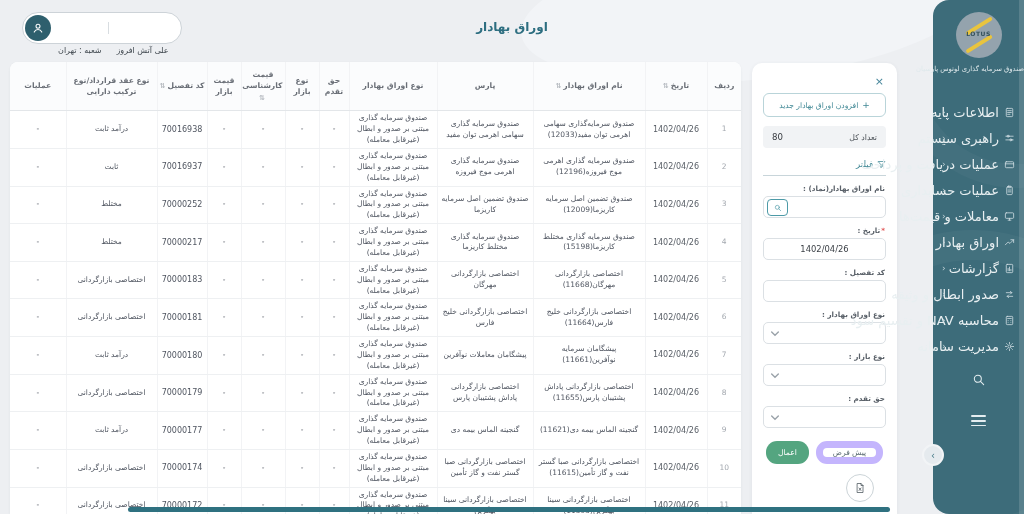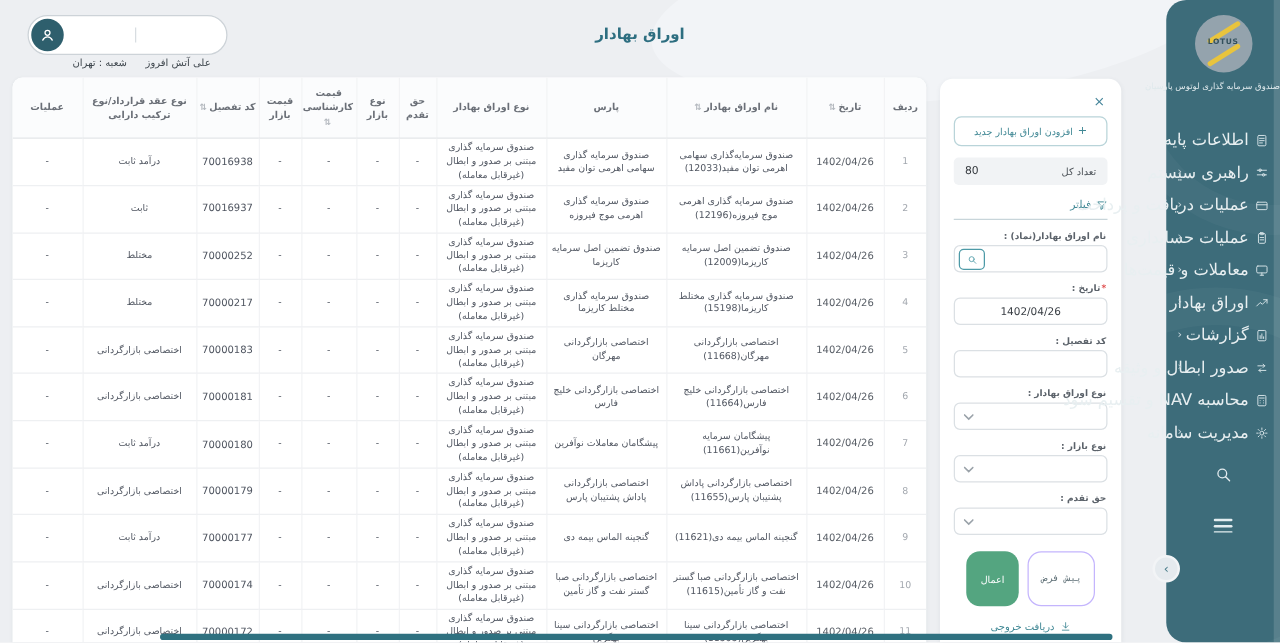--- a/index.html
+++ b/index.html
@@ -48,22 +48,22 @@
   .f-label{display:block;font-size:7.2px;color:#5b626a;margin:8px 1px 3px;text-align:right;font-weight:bold;}
   .req{color:#e05252;margin-left:1px;}
   .inp{position:relative;width:100%;height:22px;border:1px solid #dbe0e4;border-radius:5px;background:#fff;box-sizing:border-box;}
   .inp.date{display:flex;align-items:center;justify-content:center;font-size:8.4px;color:#3a3f45;}
   .inp.date span{direction:ltr;unicode-bidi:embed;}
   .mag-box{position:absolute;left:3px;top:2px;width:19px;height:15px;border:1px solid #4d9aa7;border-radius:4px;
     display:flex;align-items:center;justify-content:center;}
   .mag-box svg{width:8px;height:8px;fill:none;stroke:#4d9aa7;stroke-width:2;stroke-linecap:round;}
   .inp.sel svg{position:absolute;left:7px;top:8px;width:8px;height:6px;fill:none;stroke:#9aa2a9;stroke-width:2;stroke-linecap:round;}
   .btn-row{margin-top:13px;display:flex;justify-content:center;gap:7px;}
-  .btn-default{background:#fff;border:1px solid #c4b5fd;color:#5d6e75;border-radius:11px;padding:16px 10px;
-    font-size:7.6px;font-family:Liberation Mono, monospace;cursor:pointer;}
+  .btn-default{background:#fff;border:7px solid #c4b5fd;color:#5d6e75;border-radius:11px;padding:0 10px;
+    font-size:7.6px;font-family:Liberation Sans, sans-serif;cursor:pointer;}
   .btn-apply{background:#54a580;border:none;color:#fff;border-radius:11px;padding:4px 12px;
     font-size:7.6px;font-family:Liberation Sans, sans-serif;cursor:pointer;}
   .export-row{margin-top:12px;display:flex;align-items:center;justify-content:center;gap:4px;color:#3f8794;
     font-size:8px;border-bottom:1px solid #7fa4ae;padding-bottom:8px;cursor:pointer;}
   .export-row svg{width:9px;height:9px;fill:none;stroke:#3f8794;stroke-width:1.8;stroke-linecap:round;stroke-linejoin:round;}
   .excel-row{margin-top:10px;display:flex;justify-content:flex-start;padding-right:12px;}
   .excel-btn{width:26px;height:26px;border:1px solid #ccd4d8;border-radius:50%;display:flex;align-items:center;
     justify-content:center;cursor:pointer;background:#fff;}
   .excel-btn svg{width:12px;height:12px;fill:none;stroke:#4a545b;stroke-width:1.5;stroke-linecap:round;stroke-linejoin:round;}
   
@@ -356,28 +356,20 @@
     <label class="f-label">حق تقدم :</label>
     <div class="inp sel">
       <svg viewBox="0 0 12 8">
           <polyline points="1,1 6,6 11,1"></polyline>
         </svg>
     </div>
     <div class="btn-row">
       <button class="btn-default">پیش فرض</button>
       <button class="btn-apply">اعمال</button>
     </div>
-    <div class="export-row">
-      <svg viewBox="0 0 24 24">
-          <line x1="12" y1="3" x2="12" y2="14"></line>
-          <polyline points="7,9.5 12,14.5 17,9.5"></polyline>
-          <line x1="5" y1="19" x2="19" y2="19"></line>
-        </svg>
-      <span>دریافت خروجی</span>
-    </div>
     <div class="excel-row">
       <span class="excel-btn">
         <svg viewBox="0 0 24 24">
             <path d="M7 3h7l4 4v14H7z"></path>
             <path d="M14 3v4h4"></path>
             <line x1="10" y1="12" x2="14" y2="17"></line>
             <line x1="14" y1="12" x2="10" y2="17"></line>
           </svg>
       </span>
     </div>

